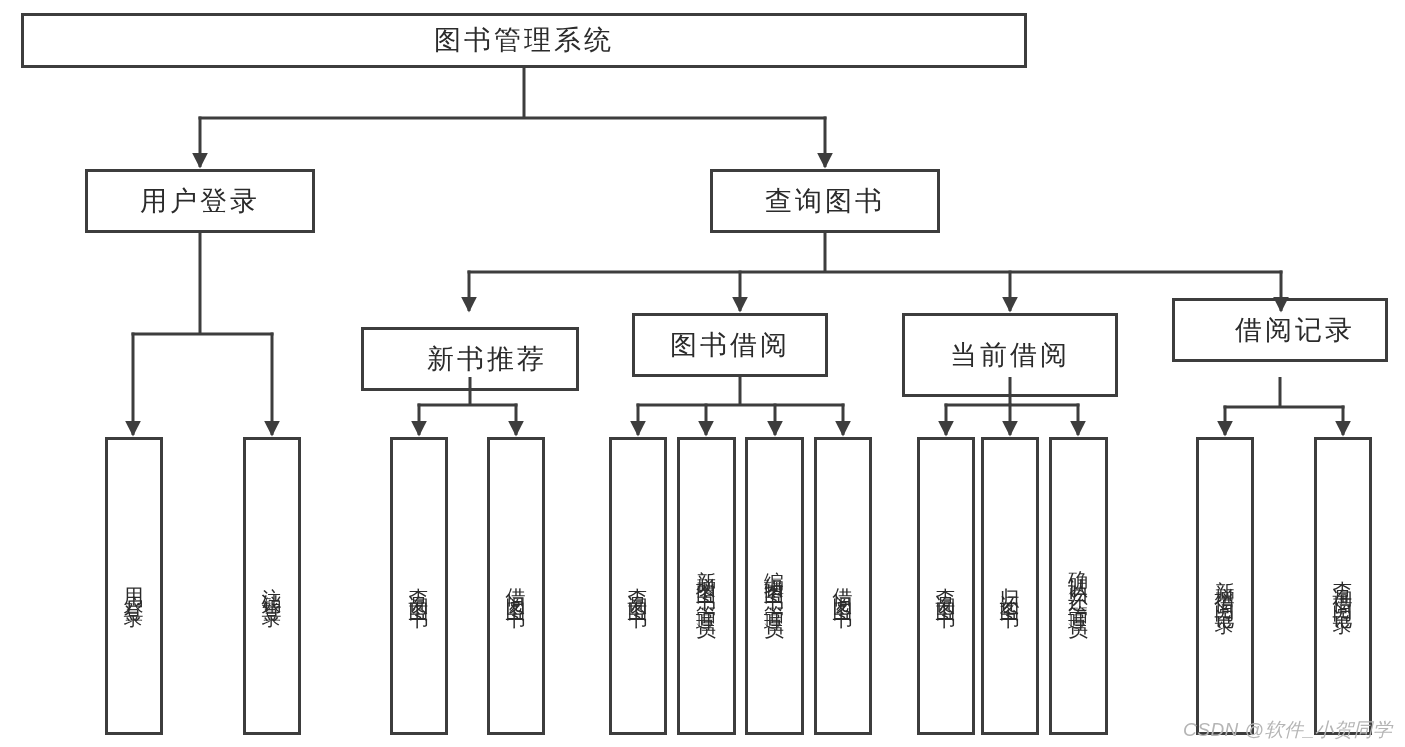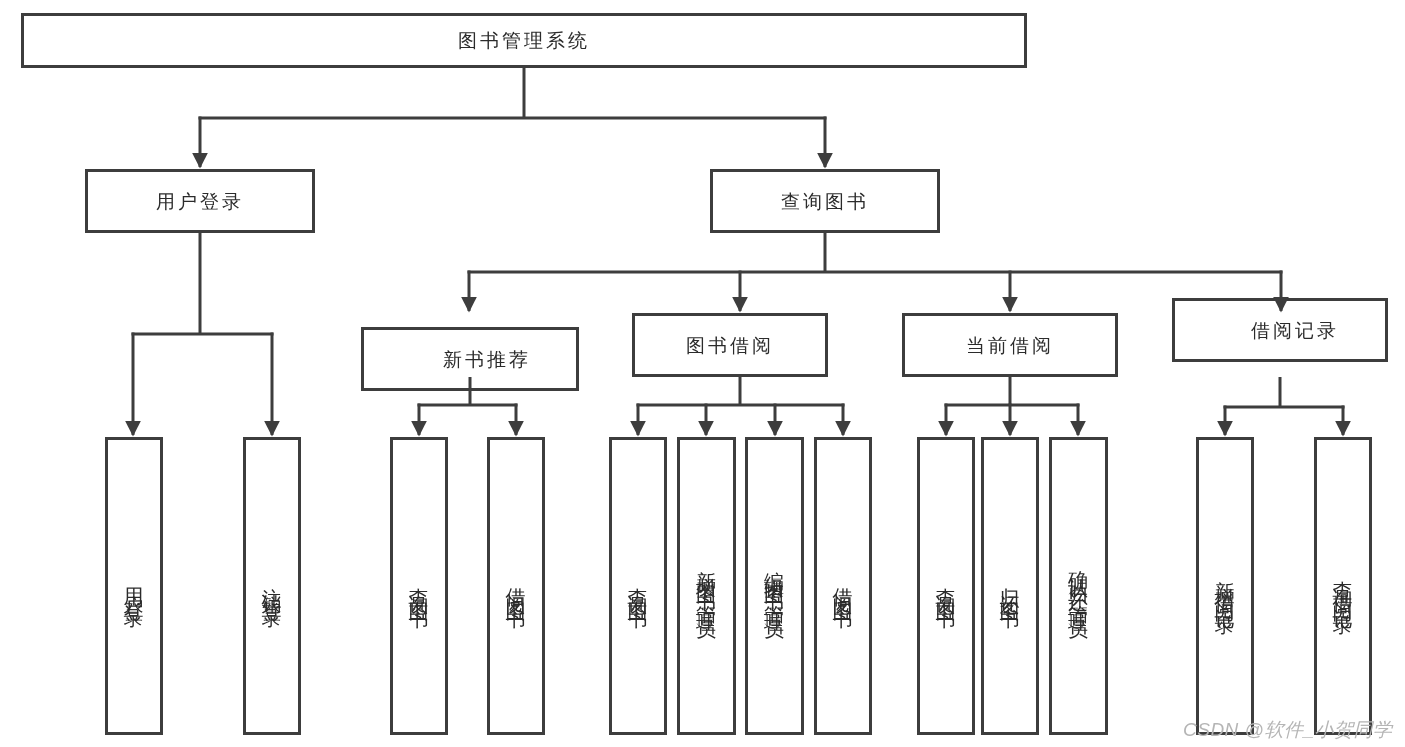--- a/index.html
+++ b/index.html
@@ -23,21 +23,21 @@
     border: 3px solid #3d3d3d;
     background: #ffffff;
     color: #2b2b2b;
     display: flex;
     align-items: center;
     justify-content: center;
     z-index: 2;
     text-align: center;
   }
   .h-node {
-    font-size: 19px;
+    font-size: 27px;
     letter-spacing: 3px;
     line-height: 1;
   }
   .v-node {
     writing-mode: vertical-rl;
     text-orientation: mixed;
     font-size: 20px;
     letter-spacing: 7px;
     line-height: 1;
   }
@@ -51,21 +51,21 @@
     letter-spacing: 0.5px;
     white-space: nowrap;
     font-style: italic;
   }
   
   #n-root        { left: 21px;   top: 13px;  width: 1006px; height: 55px; }
   #n-user-login  { left: 85px;   top: 169px; width: 230px;  height: 64px; }
   #n-book-mgmt   { left: 710px;  top: 169px; width: 230px;  height: 64px; }
   #n-new-rec     { left: 361px;  top: 327px; width: 218px;  height: 64px; padding-left: 34px; }
   #n-book-borrow { left: 632px;  top: 313px; width: 196px;  height: 64px; }
-  #n-cur-borrow  { left: 902px;  top: 313px; width: 216px;  height: 64px; }
+  #n-cur-borrow  { left: 902px;  top: 313px; width: 216px;  height: 84px; }
   #n-borrow-rec  { left: 1172px; top: 298px; width: 216px;  height: 64px; padding-left: 30px; }
   .leaf          { top: 437px; width: 58px; height: 298px; }
   #l-user-login  { left: 105px; }
   #l-logout      { left: 243px; }
   #l-nb-query    { left: 390px; }
   #l-nb-borrow   { left: 487px; }
   #l-bb-query    { left: 609px; }
   #l-bb-add      { left: 677px; width: 59px; }
   #l-bb-edit     { left: 745px; width: 59px; }
   #l-bb-borrow   { left: 814px; }

